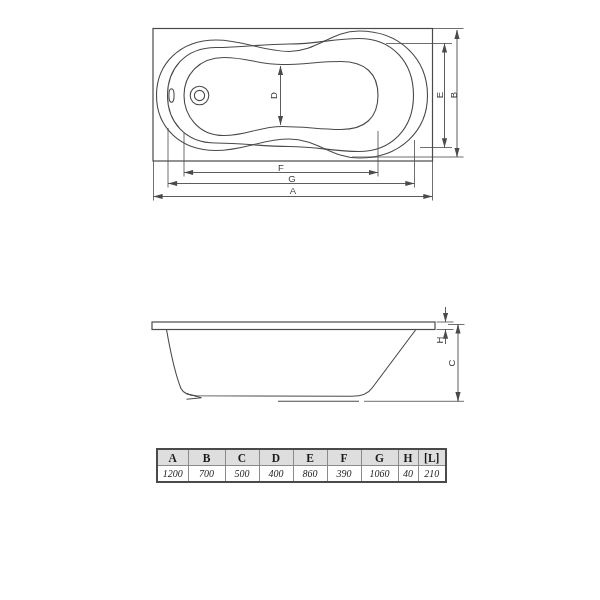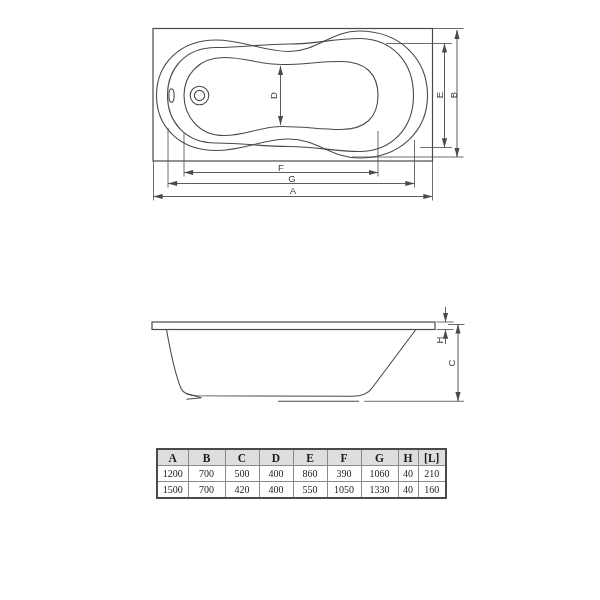--- a/index.html
+++ b/index.html
@@ -11,21 +11,21 @@
   svg .dim{fill:none;stroke:#4a4a4a;stroke-width:0.9;}
   svg .ext{fill:none;stroke:#4a4a4a;stroke-width:0.8;}
   svg text.dimlabel{font-family:"Liberation Sans",sans-serif;font-size:9.5px;fill:#3a3a3a;
           text-anchor:middle;}
   .spec-table{position:absolute;left:156px;top:448px;width:289px;border-collapse:collapse;
           table-layout:fixed;border:2px solid #4a4a4a;background:#ffffff;
           font-family:"Liberation Serif",serif;color:#1b1b1b;}
   .spec-table th,.spec-table td{border:1px solid #8a8a8a;text-align:center;vertical-align:middle;
           height:15px;padding:0 1px;overflow:hidden;}
   .spec-table th{background:#dedede;font-size:11.5px;font-weight:bold;}
-  .spec-table td{font-size:10px;}
+  .spec-table td{font-size:10px;font-style:italic;}
 </style>
 </head>
 <body>
 
 <div class="canvas">
   <svg width="600" height="600" viewBox="0 0 600 600">
     <defs>
       <marker id="aE" markerWidth="10" markerHeight="6" refX="9.2" refY="2.6" orient="auto" markerUnits="userSpaceOnUse">
         <path d="M0,0 L9.3,2.6 L0,5.2 Z" fill="#4a4a4a"></path>
       </marker>
@@ -153,26 +153,15 @@
           <td>1200</td>
           <td>700</td>
           <td>500</td>
           <td>400</td>
           <td>860</td>
           <td>390</td>
           <td>1060</td>
           <td>40</td>
           <td>210</td>
         </tr>
-        <tr>
-          <td>1500</td>
-          <td>700</td>
-          <td>420</td>
-          <td>400</td>
-          <td>550</td>
-          <td>1050</td>
-          <td>1330</td>
-          <td>40</td>
-          <td>160</td>
-        </tr>
       </tbody>
   </table>
 </div>
 
 </body></html>

